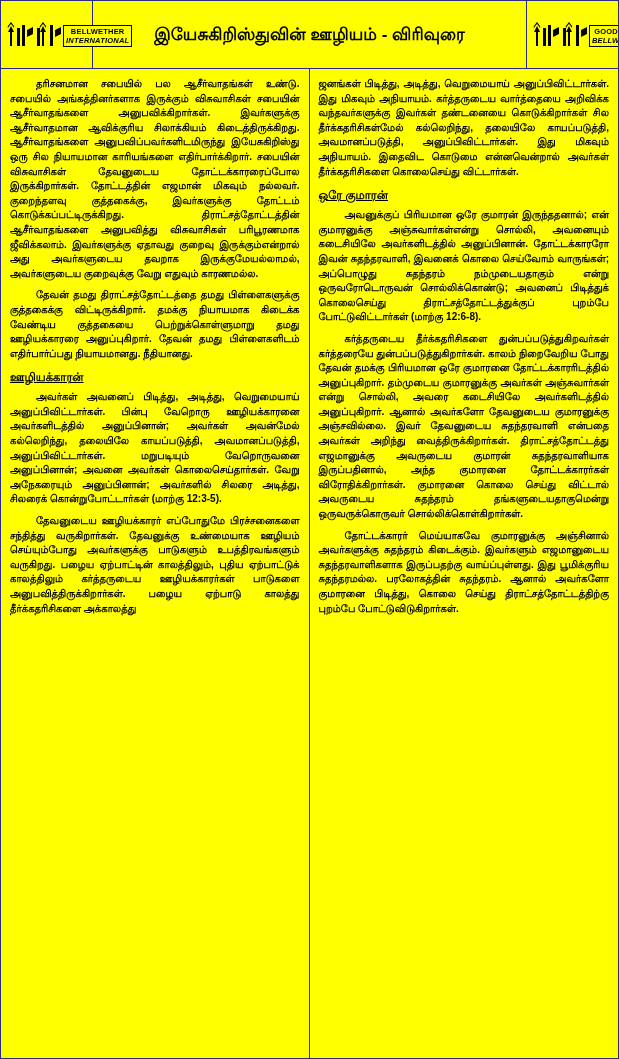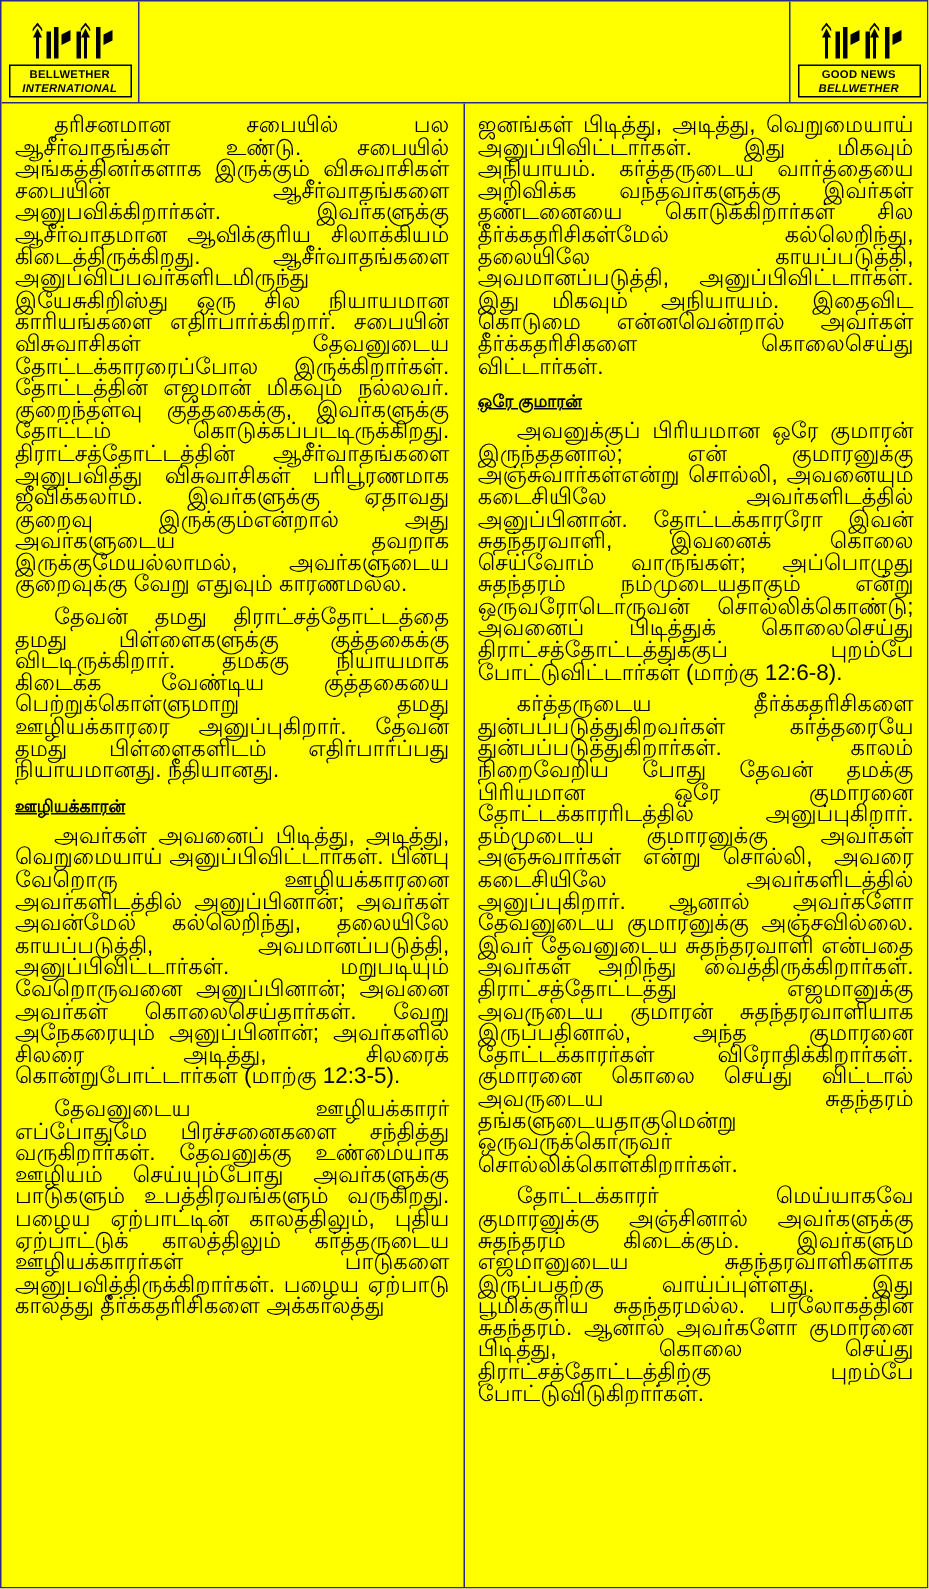--- a/index.html
+++ b/index.html
@@ -25,23 +25,23 @@
     height: 68px;
     border-bottom: 1px solid #2a2a8a;
     box-sizing: border-box;
   }
   .logo-box {
     width: 92px;
     flex: 0 0 92px;
     border-right: 1px solid #2a2a8a;
     box-sizing: border-box;
     display: flex;
-    flex-direction: column;
+    flex-direction: row;
     align-items: center;
-    justify-content: flex-end;
+    justify-content: flex-start;
     padding: 3px 2px;
   }
   .logo-box.right { border-right: none; border-left: 1px solid #2a2a8a; }
   .logo-emblem {
     display: flex;
     align-items: center;
     justify-content: center;
     gap: 3px;
     height: 26px;
   }
@@ -95,26 +95,26 @@
   .col {
     width: 50%;
     box-sizing: border-box;
     padding: 8px 9px 6px 9px;
     overflow: hidden;
   }
   .col.left { border-right: 1px solid #2a2a8a; }
 
   p.para {
     margin: 0 0 7px 0;
-    font-size: 15px;
+    font-size: 10px;
     line-height: 14.6px;
     color: #000;
     text-align: justify;
     text-indent: 26px;
-    font-weight: normal;
+    font-weight: bold;
     word-spacing: 0px;
   }
   p.para.noindent { text-indent: 0; }
   h2.subhead {
     margin: 9px 0 5px 0;
     font-size: 11.5px;
     font-weight: bold;
     color: #000;
     line-height: 15px;
     text-decoration: underline;
@@ -144,20 +144,21 @@
           </g>
         </svg>
       </div>
       <div class="logo-name">
         <span>BELLWETHER</span>
         <span class="ln2">INTERNATIONAL</span>
       </div>
     </div>
 
     <div class="header-titles">
+      <div class="title-ta">இயேசுகிறிஸ்துவின் ஊழியம் - விரிவுரை</div>
     </div>
 
     <div class="logo-box right">
       <div class="logo-emblem">
         <svg width="60" height="26" viewBox="0 0 60 26" xmlns="http://www.w3.org/2000/svg">
           <g fill="#000">
             <path d="M8 4 L11 10 L9 10 L9 24 L7 24 L7 10 L5 10 Z"></path>
             <path d="M8 0 C10 3 12 4 11 6 C10 4 9 3 8 2 C7 3 6 4 5 6 C4 4 6 3 8 0 Z"></path>
             <rect x="14" y="6" width="3" height="18"></rect>
             <rect x="19" y="3" width="3" height="21"></rect>

